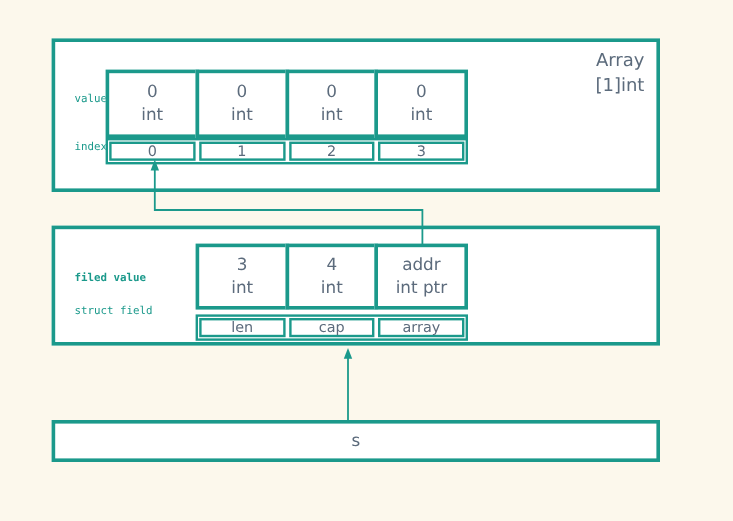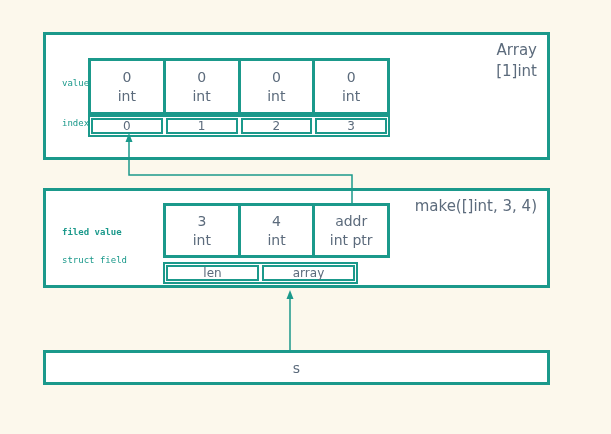--- a/index.html
+++ b/index.html
@@ -45,21 +45,21 @@
     flex:1;border:3px solid var(--accent);background:var(--box-bg);
     display:flex;flex-direction:column;align-items:center;justify-content:center;
     font-size:14px;line-height:19px;color:var(--text);
   }
   .cell + .cell{margin-left:-3px;}
   .strip{
     position:absolute;display:flex;gap:3px;padding:1px;
     border:2px solid var(--accent);background:var(--box-bg);
   }
   .array-strip{left:42px;top:80px;width:302px;height:22px;}
-  .slice-strip{left:117px;top:71px;width:195px;height:22px;}
+  .slice-strip{left:117px;top:71px;width:227px;height:22px;}
   .strip-cell{
     flex:1;border:2px solid var(--accent);background:var(--box-bg);
     display:flex;align-items:center;justify-content:center;
     font-size:12px;line-height:12px;color:var(--text);overflow:visible;
   }
   .arrows{
     position:absolute;left:0;top:0;width:611px;height:434px;
     pointer-events:none;
   }
   .arrow-line{fill:none;stroke:var(--accent);stroke-width:1.5;}
@@ -100,21 +100,20 @@
     <div class="strip array-strip">
       <div class="strip-cell">0</div>
       <div class="strip-cell">1</div>
       <div class="strip-cell">2</div>
       <div class="strip-cell">3</div>
     </div>
   </div>
 
   <div class="box slice-box">
     <div class="box-title">
-      <div>make([]int, 3, 4)</div>
     </div>
     <div class="row-label lbl-fieldvalue">filed value</div>
     <div class="row-label lbl-structfield">struct field</div>
 
     <div class="cells slice-cells">
       <div class="cell">
         <span>3</span>
         <span>int</span>
       </div>
       <div class="cell">
@@ -122,20 +121,21 @@
         <span>int</span>
       </div>
       <div class="cell">
         <span>addr</span>
         <span>int ptr</span>
       </div>
     </div>
 
     <div class="strip slice-strip">
       <div class="strip-cell">len</div>
+      <div class="strip-cell">cap</div>
       <div class="strip-cell">array</div>
     </div>
   </div>
 
   <div class="box var-box">
     <span>s</span>
   </div>
 
   <svg class="arrows" viewBox="0 0 611 434">
     <path class="arrow-line" d="M352,204 L352,175 L129,175 L129,140"></path>

